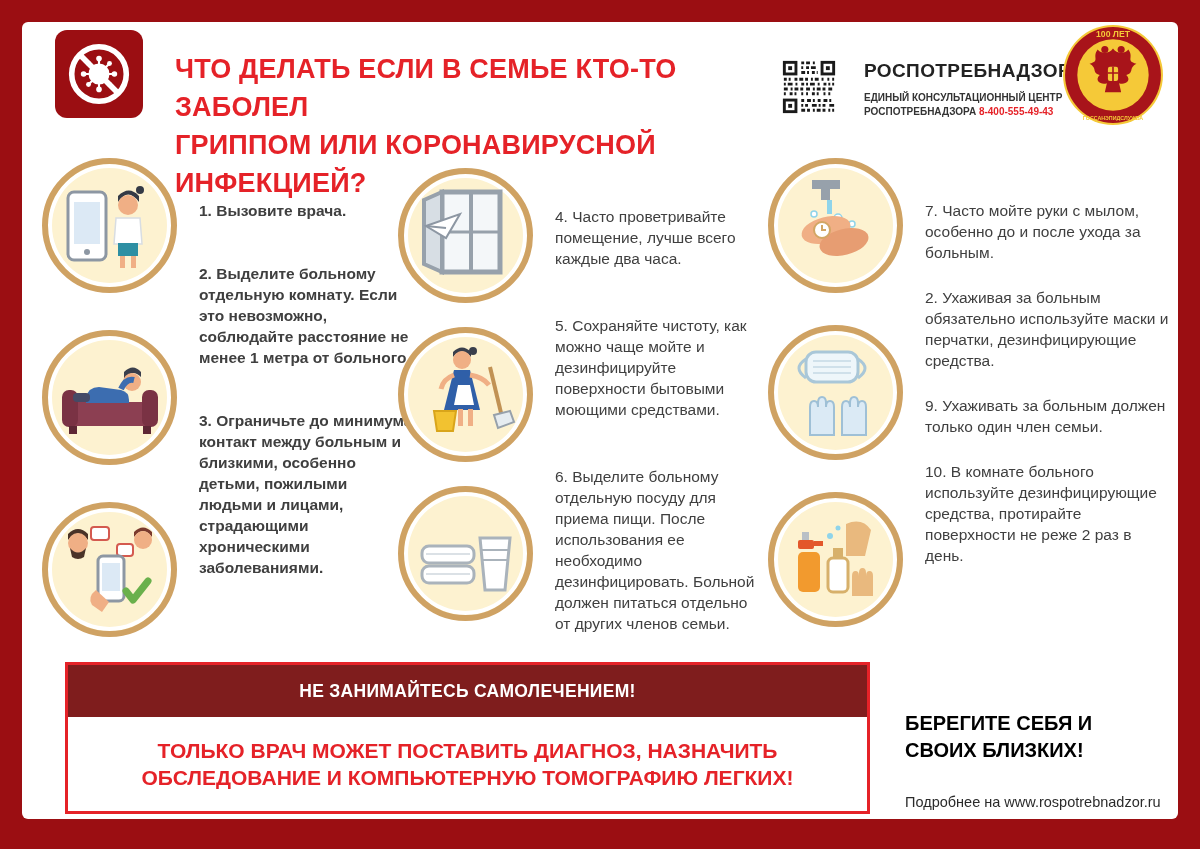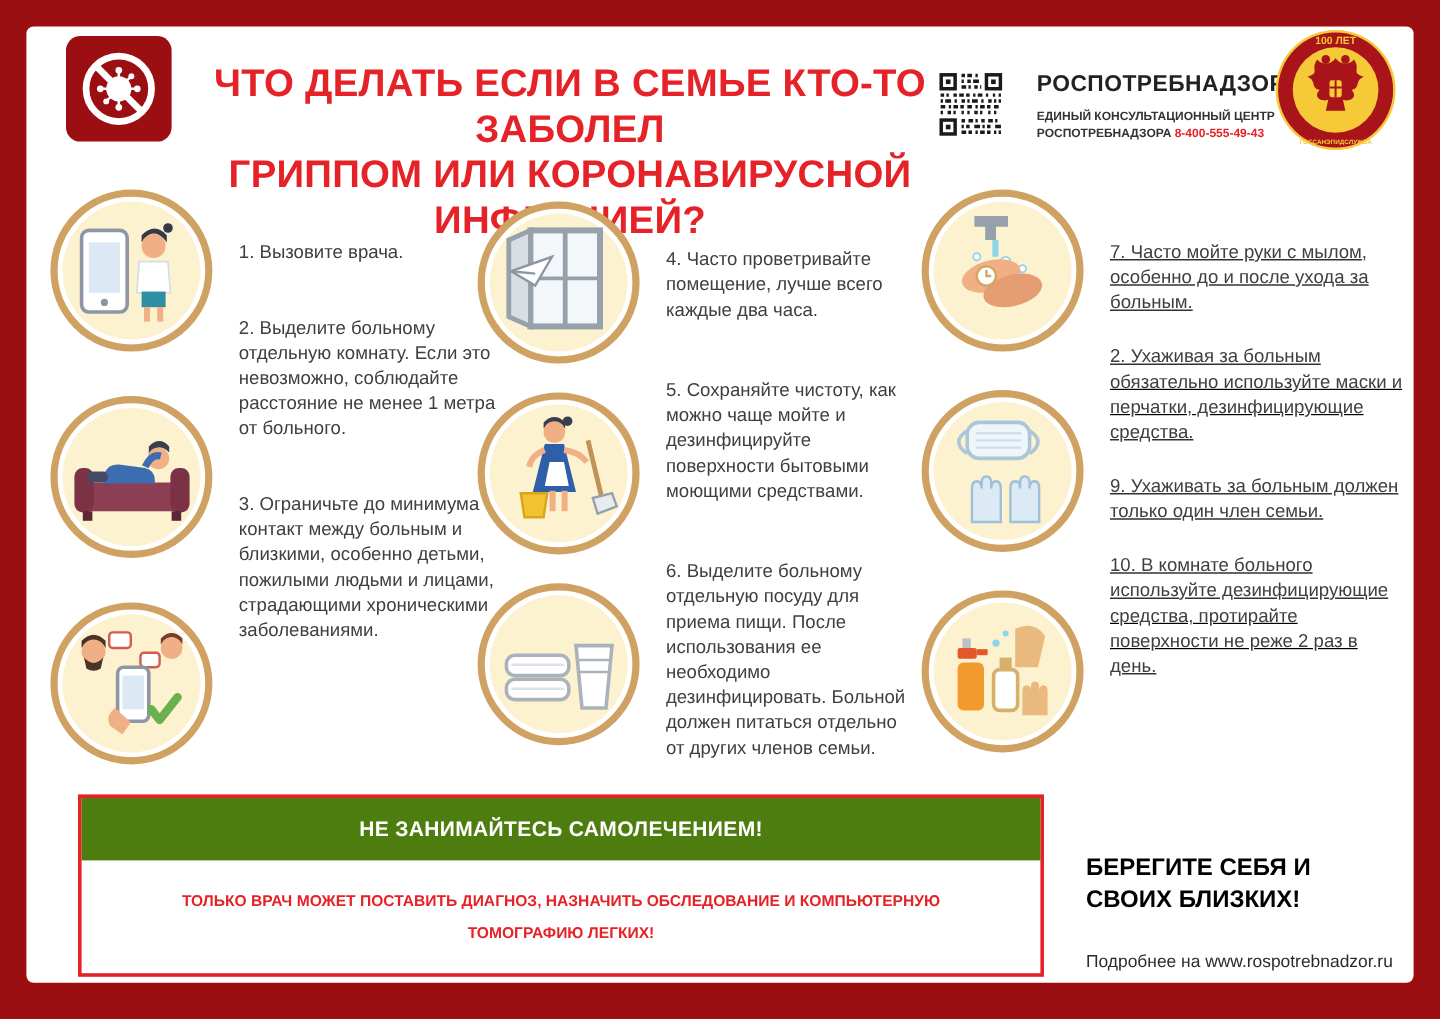--- a/index.html
+++ b/index.html
@@ -9,21 +9,21 @@
   .poster{ position:relative; width:1200px; height:849px; background:#9b0e12; margin:0 auto; }
   .inner{ position:absolute; left:22px; top:22px; right:22px; bottom:30px;
           background:#ffffff; border-radius:6px; overflow:hidden; }
 
   
   .badge{ position:absolute; left:33px; top:8px; width:88px; height:88px;
           background:#9b0e12; border-radius:12px; display:flex; align-items:center; justify-content:center; }
   .badge svg{ width:70px; height:70px; }
 
   .title{ position:absolute; left:153px; top:28px; width:600px;
-          color:#e52228; font-size:32px; font-weight:bold; line-height:38px; letter-spacing:.2px;text-align:center; }
+          color:#e52228; font-size:27px; font-weight:bold; line-height:38px; letter-spacing:.2px; }
   .title span{ display:block; }
 
   .qr{ position:absolute; left:758px; top:36px; width:58px; height:58px; }
   .qr svg{ width:100%; height:100%; }
 
   .agency{ position:absolute; left:826px; top:38px; width:210px;margin-left:16px; }
   .agency-name{ font-size:19px; font-weight:bold; color:#222; letter-spacing:.4px; }
   .cc{ margin-top:9px; font-size:10px; font-weight:bold; color:#333; line-height:14px; }
   .cc .phone{ color:#e52228; }
 
@@ -41,31 +41,31 @@
   .step{ font-size:15.5px; line-height:21px; color:#3f3f3f; }
 
   .g1{ left:20px;  top:136px; width:372px; }
   .g2{ left:376px; top:146px; width:362px; }
   .g3{ left:746px; top:136px; width:402px; }
 
   .g1 .circle{ margin-bottom:37px; }
   .g2 .circle{ margin-bottom:24px; }
   .g3 .circle{ margin-bottom:32px; }
 
-  .g1 .texts{ padding-top:42px; } .g1 .step{ margin-bottom:42px; }
+  .g1 .texts{ padding-top:42px;font-weight:bold; } .g1 .step{ margin-bottom:42px; }
   .g2 .texts{ padding-top:38px; } .g2 .step{ margin-bottom:46px; }
-  .g3 .texts{ padding-top:42px;text-decoration:underline; } .g3 .step{ margin-bottom:24px; }
+  .g3 .texts{ padding-top:42px; } .g3 .step{ margin-bottom:24px; }
 
   
   .banner{ position:absolute; left:43px; top:640px; width:805px; height:152px;
            border:3px solid #e52228; background:#fff; }
-  .banner-top{ height:52px; background:#4d7c0f; color:#fff; font-size:17.5px; font-weight:bold;
+  .banner-top{ height:52px; background:#7f1d1d; color:#fff; font-size:17.5px; font-weight:bold;
                display:flex; align-items:center; justify-content:center; letter-spacing:.3px; }
   .banner-bottom{ height:94px; display:flex; align-items:center; justify-content:center;
-                  color:#e52228; font-size:13px; font-weight:bold; text-align:center;
+                  color:#e52228; font-size:21px; font-weight:bold; text-align:center;
                   line-height:27px; padding:0 55px; }
 
   
   .closing{ position:absolute; left:883px; top:688px; width:262px; }
   .slogan{ color:#000000; font-size:20px; font-weight:bold; line-height:27px; }
   .more{ margin-top:30px; font-size:14.5px; color:#2b2b2b; }
 </style>
 </head>
 <body>
 

